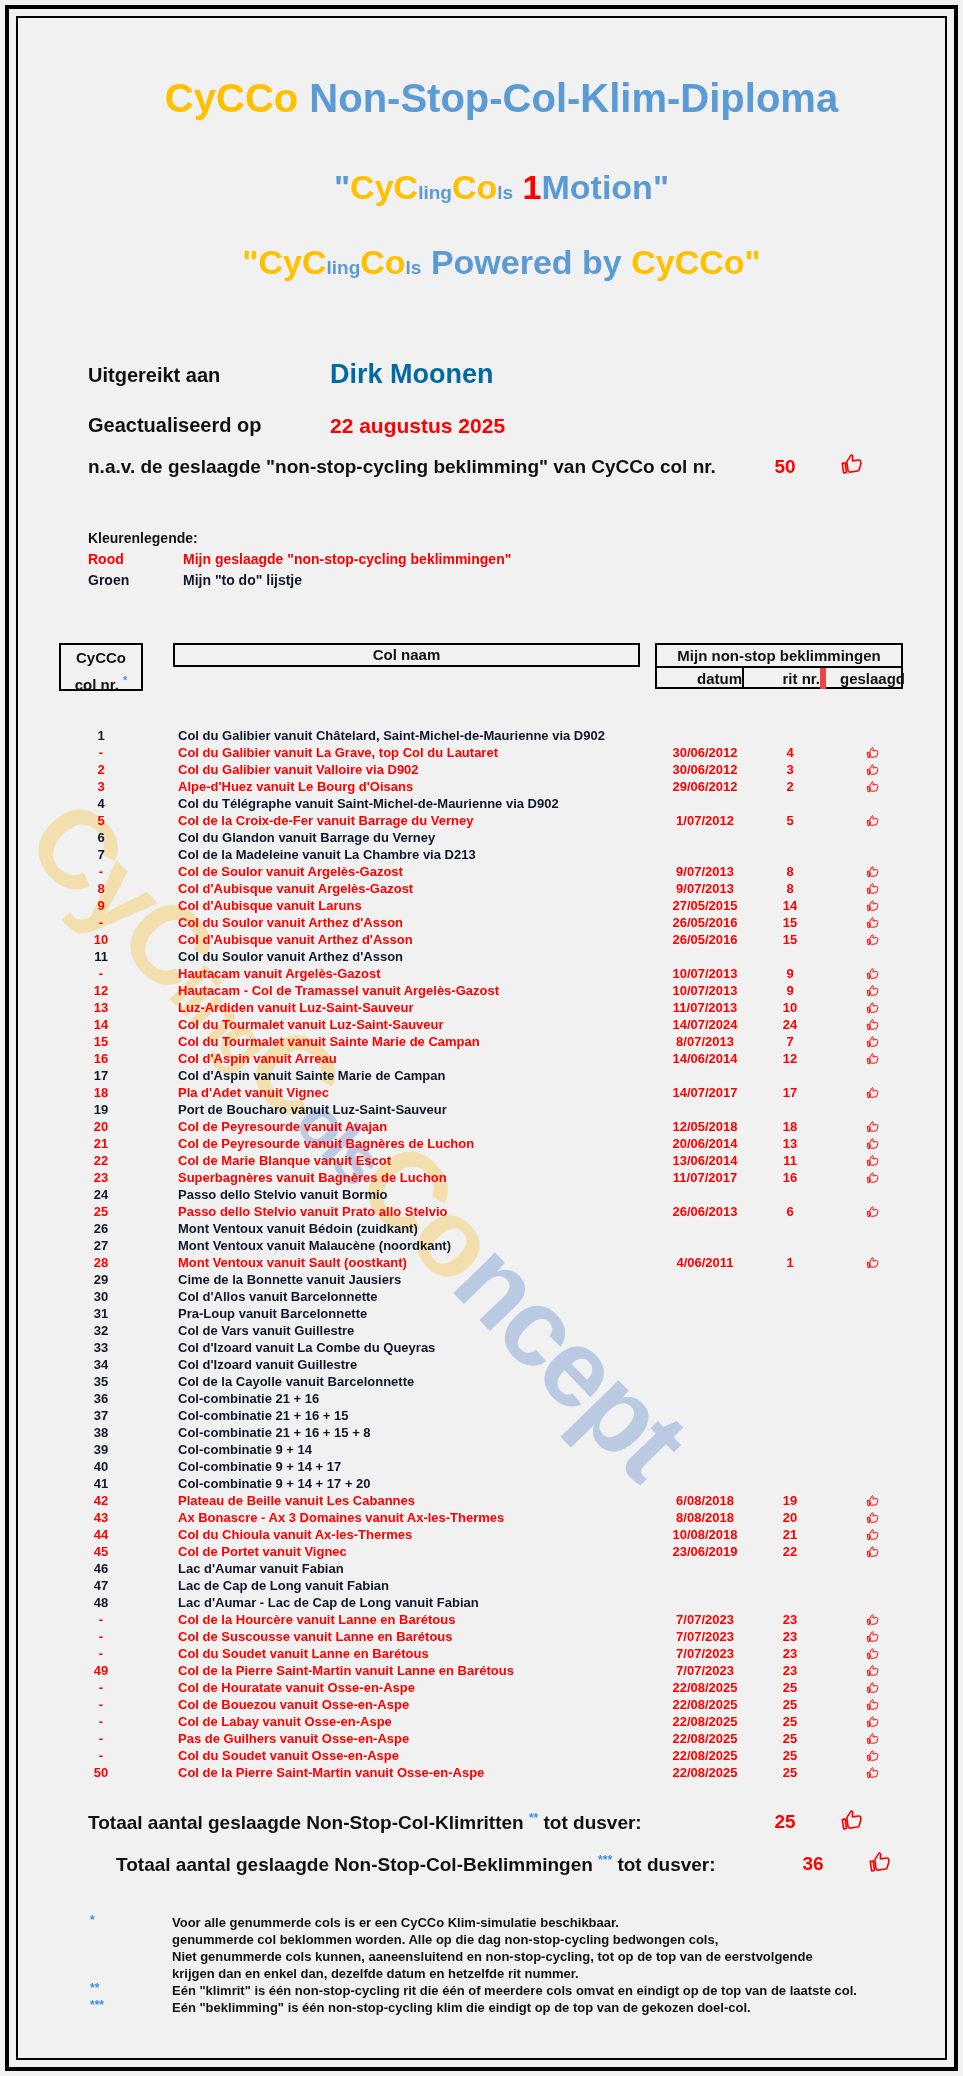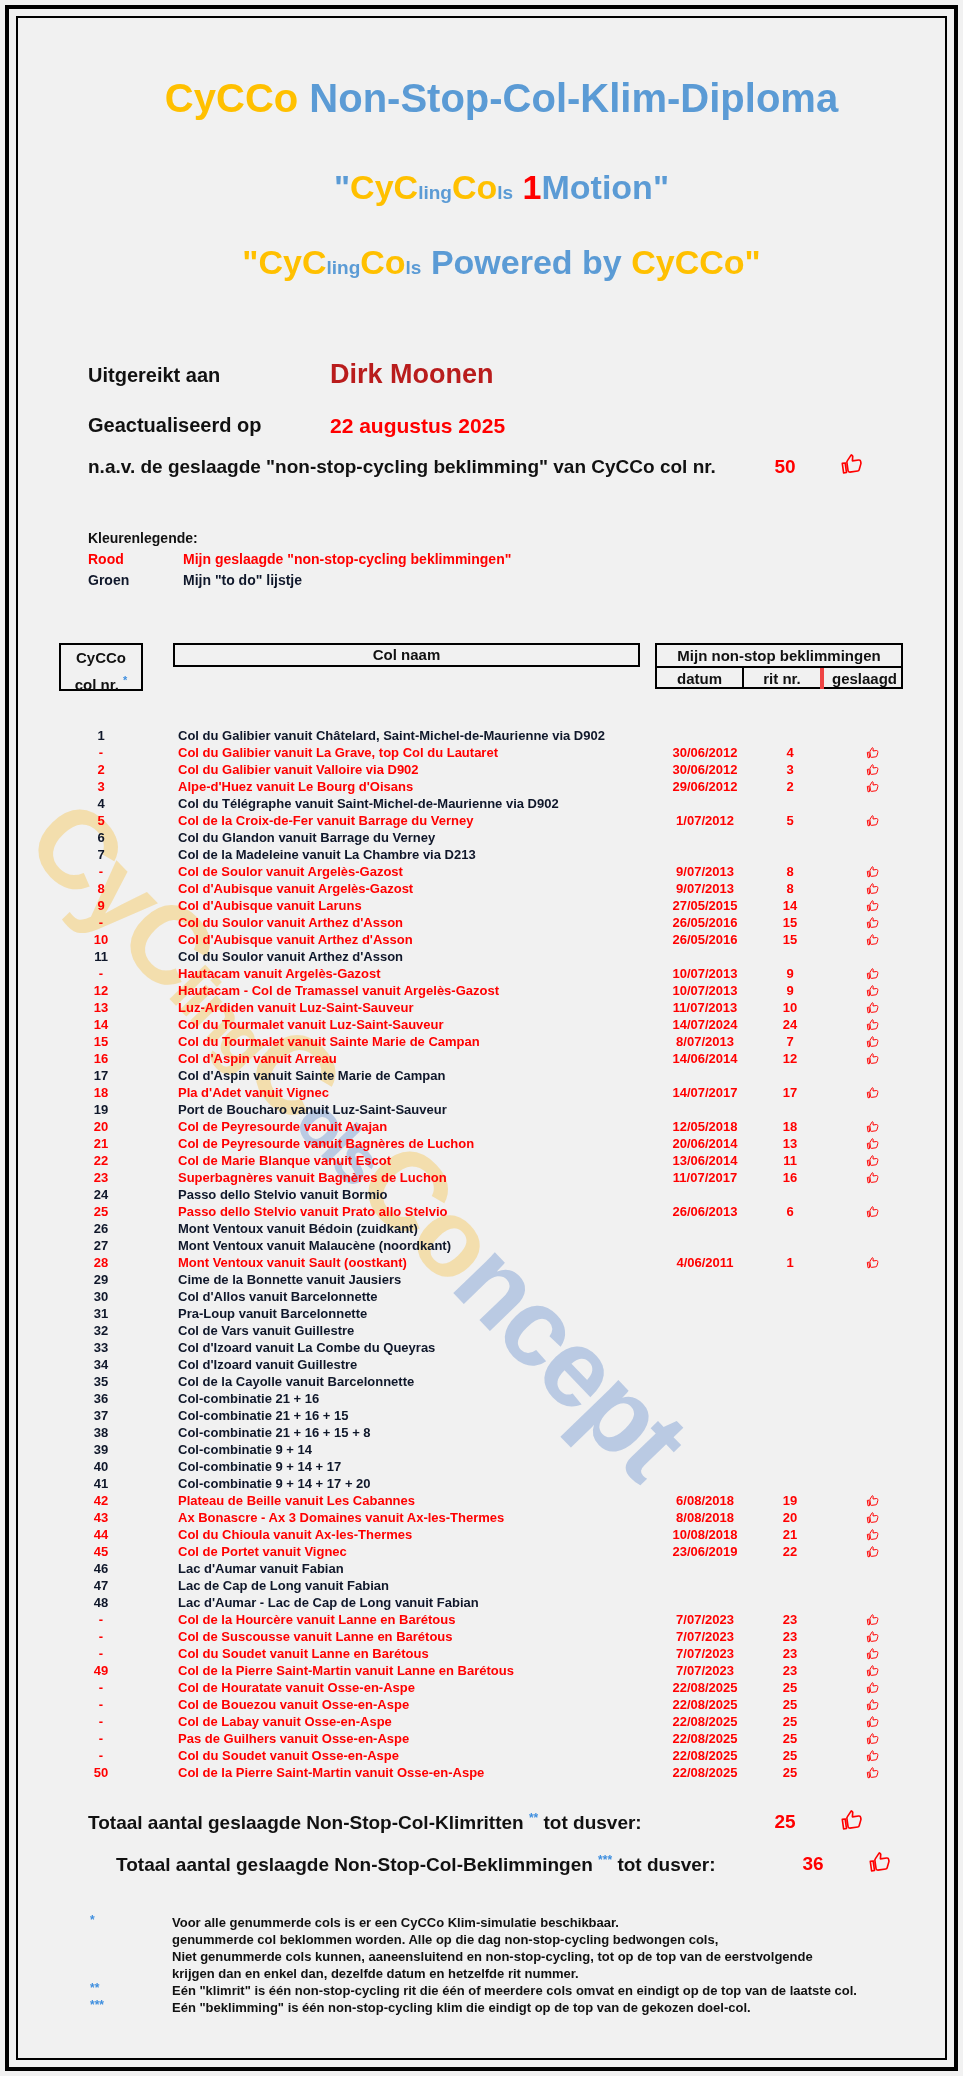--- a/index.html
+++ b/index.html
@@ -24,38 +24,38 @@
   .watermark{left:95px;top:775px;font-size:110px;letter-spacing:-4px;white-space:nowrap;
              transform:rotate(46deg);transform-origin:0 0;z-index:0;}
   .watermark .seg-small{font-size:0.62em;}
   .content{position:relative;z-index:1;}
   
   .hbox{position:absolute;border:2px solid #000;box-sizing:border-box;text-align:center;font-size:15px;}
   .box-colnr{left:59px;top:643px;width:84px;height:48px;line-height:22px;padding-top:2px;}
   .box-colnaam{left:173px;top:643px;width:467px;height:24px;line-height:20px;}
   .box-mijn{left:655px;top:643px;width:248px;height:46px;}
   .box-mijn .r1{height:21px;line-height:21px;border-bottom:2px solid #000;}
-  .box-mijn .r2{position:relative;height:21px;line-height:21px;}
+  .box-mijn .r2{position:relative;height:21px;line-height:21px;text-align:right;}
   .box-mijn .r2 .s1{position:absolute;left:0;width:85px;}
   .box-mijn .r2 .s2{position:absolute;left:85px;width:78px;border-left:2px solid #000;box-sizing:border-box;}
-  .box-mijn .r2 .s3{position:absolute;left:163px;width:85px;border-left:4px solid #ef4444;box-sizing:border-box;}
+  .box-mijn .r2 .s3{position:absolute;left:163px;width:85px;border-left:6px solid #ef4444;box-sizing:border-box;}
   .colnr-star{font-size:11px;vertical-align:super;}
   
   .rows{position:absolute;left:0;top:727px;width:963px;}
   .row{position:relative;height:17px;line-height:17px;font-size:13px;white-space:nowrap;}
   .row .nr{position:absolute;left:59px;width:84px;text-align:center;}
   .row .name{position:absolute;left:178px;}
   .row .datum{position:absolute;left:657px;width:96px;text-align:center;}
   .row .rit{position:absolute;left:745px;width:90px;text-align:center;}
   .row .ok{position:absolute;left:830px;width:85px;text-align:center;}
   .thumb{width:13px;height:13px;vertical-align:-2px;transform:rotate(-8deg);}
   .thumb-lg{width:23px;height:23px;transform:rotate(-8deg);}
   
   .line-issued{left:88px;top:364px;font-size:20px;}
-  .val-name{position:absolute;left:242px;top:-5px;font-size:27px;color:#b91c1c;white-space:nowrap;}
+  .val-name{position:absolute;left:242px;top:-5px;font-size:27px;color:#0369a1;white-space:nowrap;}
   .line-updated{left:88px;top:414px;font-size:20px;}
   .val-date{position:absolute;left:242px;top:0px;font-size:21px;color:#ff0000;white-space:nowrap;}
   .line-nav{left:88px;top:456px;font-size:19px;white-space:nowrap;}
   .nav-val{position:absolute;left:667px;width:60px;text-align:center;color:#ff0000;top:0;}
   .nav-thumb{position:absolute;left:752px;top:-4px;}
   .legend{left:88px;top:528px;font-size:14px;line-height:21px;}
   .legend .desc{position:absolute;left:95px;white-space:nowrap;}
   .legend-row{position:relative;}
   .totals-line{font-size:19px;white-space:nowrap;}
   .tot-star{font-size:12px;vertical-align:super;}

